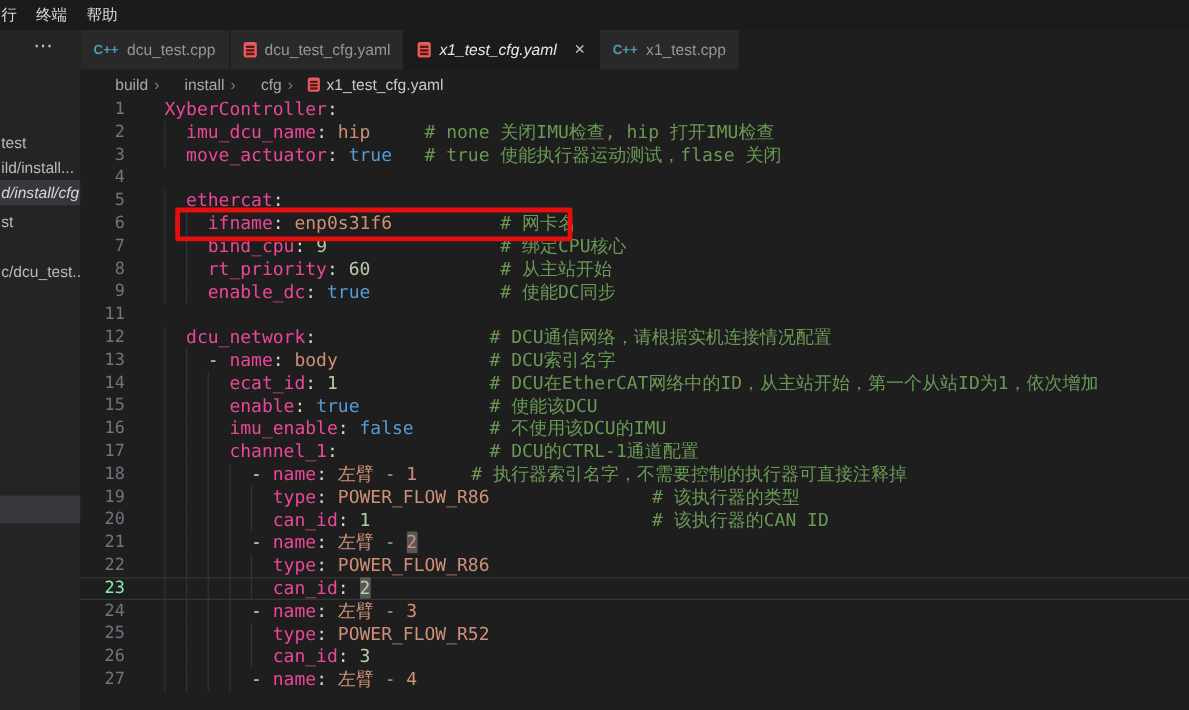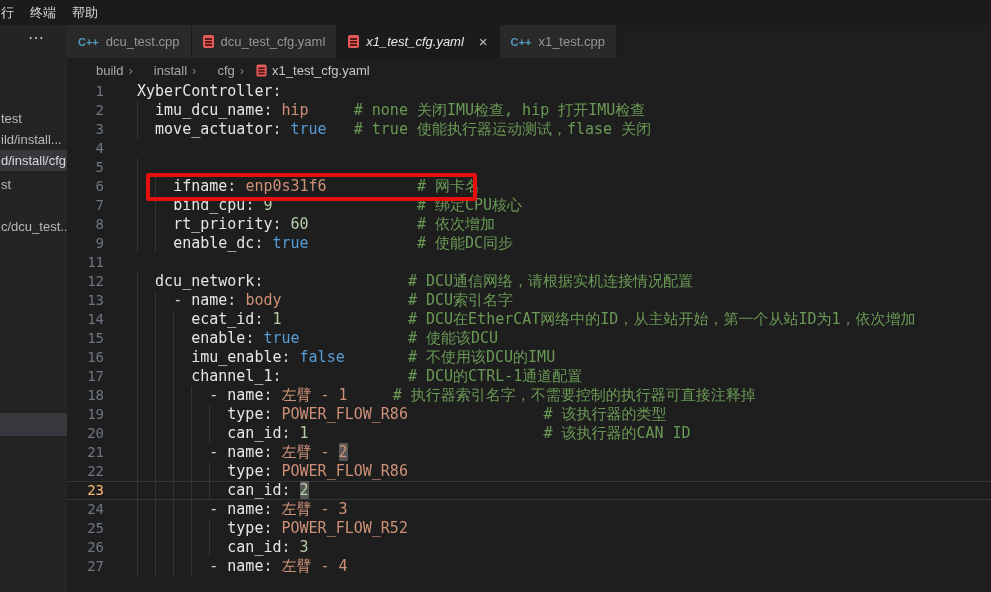--- a/index.html
+++ b/index.html
@@ -13,21 +13,21 @@
   .menubar .mi:first-child { margin-left:-7px; }
 
   
   .main { display:flex; height:567px; }
   .sidebar { position:relative; width:67px; background:#242425; flex:none; overflow:hidden; }
   .sidebar .ellipsis { position:absolute; top:3px; left:28px; color:#c5c5c5;
     font-size:16px; letter-spacing:1px; cursor:pointer; }
   .sb-item { position:absolute; left:0; width:67px; height:21px; line-height:21px;
     font-size:13px; color:#b9b9b9; white-space:nowrap; overflow:hidden; padding-left:1px; }
   .sb-item.sel { background:#37373d; color:#d7d7d7; }
-  .sb-item.ital { }
+  .sb-item.ital { font-style:italic; }
   .sb-row-empty { position:absolute; left:0; top:388px; width:67px; height:23px; background:#37373d; }
 
   .editor-col { flex:1; display:flex; flex-direction:column; background:#1e1e1e; min-width:0; }
 
   
   .tabbar { height:33px; background:#1f1e1e; display:flex; flex:none; }
   .tab { display:flex; align-items:center; gap:7px; padding:0 11px; font-size:13px;
     background:#29292a; color:#969696; border-right:1px solid #1a1a1a; cursor:pointer;
     white-space:nowrap; }
   .tab.active { background:#1b1b1c; color:#e9e9e9; font-style:italic; }
@@ -46,24 +46,24 @@
   .breadcrumb .file { color:#c8c8c8; margin-left:5px; }
   .breadcrumb .yaml-ico { margin-left:7px; transform:scale(.92); }
 
   
   .code-area { position:relative; flex:1; font-family:"DejaVu Sans Mono","Liberation Mono",monospace;
     font-size:15px; }
   .line { position:relative; display:flex; height:19px; line-height:19px; white-space:pre; }
   .ln { width:37px; flex:none; text-align:right; color:#6e7681; font-size:14px; cursor:pointer; }
   .txt { padding-left:33px; flex:none; }
   .line.current { box-shadow: inset 0 1px 0 #353536, inset 0 -1px 0 #353536; }
-  .line.current .ln { color:#fdba74; }
+  .line.current .ln { color:#86efac; }
   .guide { position:absolute; top:0; bottom:0; width:1px; background:#333336; }
 
-  .tk-key { color:#e5e5e5; }
+  .tk-key { color:#ec4899; }
   .tk-str { color:#ce9178; }
   .tk-num { color:#b5cea8; }
   .tk-bool{ color:#569cd6; }
   .tk-com { color:#6a9955; }
   .tk-pun { color:#d4d4d4; }
   .tk-ws  { color:#d4d4d4; }
   .hl { background:#575757; border-radius:1px; }
 
   
   .annotation-box { position:absolute; left:146px; top:173px; width:331px; height:28px;
@@ -121,24 +121,24 @@
       <span class="sep">›</span>
       <span class="yaml-ico"></span>
       <span class="crumb file">x1_test_cfg.yaml</span>
     </div>
 
     <div class="code-area" id="code">
         <div class="line"><span class="ln">1</span><span class="txt"><span class="tk-key">XyberController</span><span class="tk-pun">:</span></span></div>
         <div class="line"><span class="ln">2</span><span class="guide" style="left: 70px;"></span><span class="txt"><span class="tk-ws">  </span><span class="tk-key">imu_dcu_name</span><span class="tk-pun">: </span><span class="tk-str">hip</span><span class="tk-ws">     </span><span class="tk-com"># none 关闭IMU检查, hip 打开IMU检查</span></span></div>
         <div class="line"><span class="ln">3</span><span class="guide" style="left: 70px;"></span><span class="txt"><span class="tk-ws">  </span><span class="tk-key">move_actuator</span><span class="tk-pun">: </span><span class="tk-bool">true</span><span class="tk-ws">   </span><span class="tk-com"># true 使能执行器运动测试，flase 关闭</span></span></div>
         <div class="line"><span class="ln">4</span><span class="txt"></span></div>
-        <div class="line"><span class="ln">5</span><span class="guide" style="left: 70px;"></span></div>
+        <div class="line"><span class="ln">5</span><span class="guide" style="left: 70px;"></span><span class="txt"><span class="tk-ws">  </span><span class="tk-key">ethercat</span><span class="tk-pun">:</span></span></div>
         <div class="line"><span class="ln">6</span><span class="guide" style="left: 70px;"></span><span class="guide" style="left: 88.06px;"></span><span class="txt"><span class="tk-ws">    </span><span class="tk-key">ifname</span><span class="tk-pun">: </span><span class="tk-str">enp0s31f6</span><span class="tk-ws">          </span><span class="tk-com"># 网卡名</span></span></div>
         <div class="line"><span class="ln">7</span><span class="guide" style="left: 70px;"></span><span class="guide" style="left: 88.06px;"></span><span class="txt"><span class="tk-ws">    </span><span class="tk-key">bind_cpu</span><span class="tk-pun">: </span><span class="tk-num">9</span><span class="tk-ws">                </span><span class="tk-com"># 绑定CPU核心</span></span></div>
-        <div class="line"><span class="ln">8</span><span class="guide" style="left: 70px;"></span><span class="guide" style="left: 88.06px;"></span><span class="txt"><span class="tk-ws">    </span><span class="tk-key">rt_priority</span><span class="tk-pun">: </span><span class="tk-num">60</span><span class="tk-ws">            </span><span class="tk-com"># 依次增加</span></span></div>
+        <div class="line"><span class="ln">8</span><span class="guide" style="left: 70px;"></span><span class="guide" style="left: 88.06px;"></span><span class="txt"><span class="tk-ws">    </span><span class="tk-key">rt_priority</span><span class="tk-pun">: </span><span class="tk-num">60</span><span class="tk-ws">            </span><span class="tk-com"># 从主站开始</span></span></div>
         <div class="line"><span class="ln">9</span><span class="guide" style="left: 70px;"></span><span class="guide" style="left: 88.06px;"></span><span class="txt"><span class="tk-ws">    </span><span class="tk-key">enable_dc</span><span class="tk-pun">: </span><span class="tk-bool">true</span><span class="tk-ws">            </span><span class="tk-com"># 使能DC同步</span></span></div>
         <div class="line"><span class="ln">11</span><span class="txt"></span></div>
         <div class="line"><span class="ln">12</span><span class="guide" style="left: 70px;"></span><span class="txt"><span class="tk-ws">  </span><span class="tk-key">dcu_network</span><span class="tk-pun">:</span><span class="tk-ws">                </span><span class="tk-com"># DCU通信网络，请根据实机连接情况配置</span></span></div>
         <div class="line"><span class="ln">13</span><span class="guide" style="left: 70px;"></span><span class="guide" style="left: 88.06px;"></span><span class="txt"><span class="tk-ws">    </span><span class="tk-pun">- </span><span class="tk-key">name</span><span class="tk-pun">: </span><span class="tk-str">body</span><span class="tk-ws">              </span><span class="tk-com"># DCU索引名字</span></span></div>
         <div class="line"><span class="ln">14</span><span class="guide" style="left: 70px;"></span><span class="guide" style="left: 88.06px;"></span><span class="guide" style="left: 106.12px;"></span><span class="txt"><span class="tk-ws">      </span><span class="tk-key">ecat_id</span><span class="tk-pun">: </span><span class="tk-num">1</span><span class="tk-ws">              </span><span class="tk-com"># DCU在EtherCAT网络中的ID，从主站开始，第一个从站ID为1，依次增加</span></span></div>
         <div class="line"><span class="ln">15</span><span class="guide" style="left: 70px;"></span><span class="guide" style="left: 88.06px;"></span><span class="guide" style="left: 106.12px;"></span><span class="txt"><span class="tk-ws">      </span><span class="tk-key">enable</span><span class="tk-pun">: </span><span class="tk-bool">true</span><span class="tk-ws">            </span><span class="tk-com"># 使能该DCU</span></span></div>
         <div class="line"><span class="ln">16</span><span class="guide" style="left: 70px;"></span><span class="guide" style="left: 88.06px;"></span><span class="guide" style="left: 106.12px;"></span><span class="txt"><span class="tk-ws">      </span><span class="tk-key">imu_enable</span><span class="tk-pun">: </span><span class="tk-bool">false</span><span class="tk-ws">       </span><span class="tk-com"># 不使用该DCU的IMU</span></span></div>
         <div class="line"><span class="ln">17</span><span class="guide" style="left: 70px;"></span><span class="guide" style="left: 88.06px;"></span><span class="guide" style="left: 106.12px;"></span><span class="txt"><span class="tk-ws">      </span><span class="tk-key">channel_1</span><span class="tk-pun">:</span><span class="tk-ws">              </span><span class="tk-com"># DCU的CTRL-1通道配置</span></span></div>
         <div class="line"><span class="ln">18</span><span class="guide" style="left: 70px;"></span><span class="guide" style="left: 88.06px;"></span><span class="guide" style="left: 106.12px;"></span><span class="guide" style="left: 124.18px;"></span><span class="txt"><span class="tk-ws">        </span><span class="tk-pun">- </span><span class="tk-key">name</span><span class="tk-pun">: </span><span class="tk-str">左臂 - 1</span><span class="tk-ws">     </span><span class="tk-com"># 执行器索引名字，不需要控制的执行器可直接注释掉</span></span></div>
         <div class="line"><span class="ln">19</span><span class="guide" style="left: 70px;"></span><span class="guide" style="left: 88.06px;"></span><span class="guide" style="left: 106.12px;"></span><span class="guide" style="left: 124.18px;"></span><span class="guide" style="left: 142.24px;"></span><span class="txt"><span class="tk-ws">          </span><span class="tk-key">type</span><span class="tk-pun">: </span><span class="tk-str">POWER_FLOW_R86</span><span class="tk-ws">               </span><span class="tk-com"># 该执行器的类型</span></span></div>

